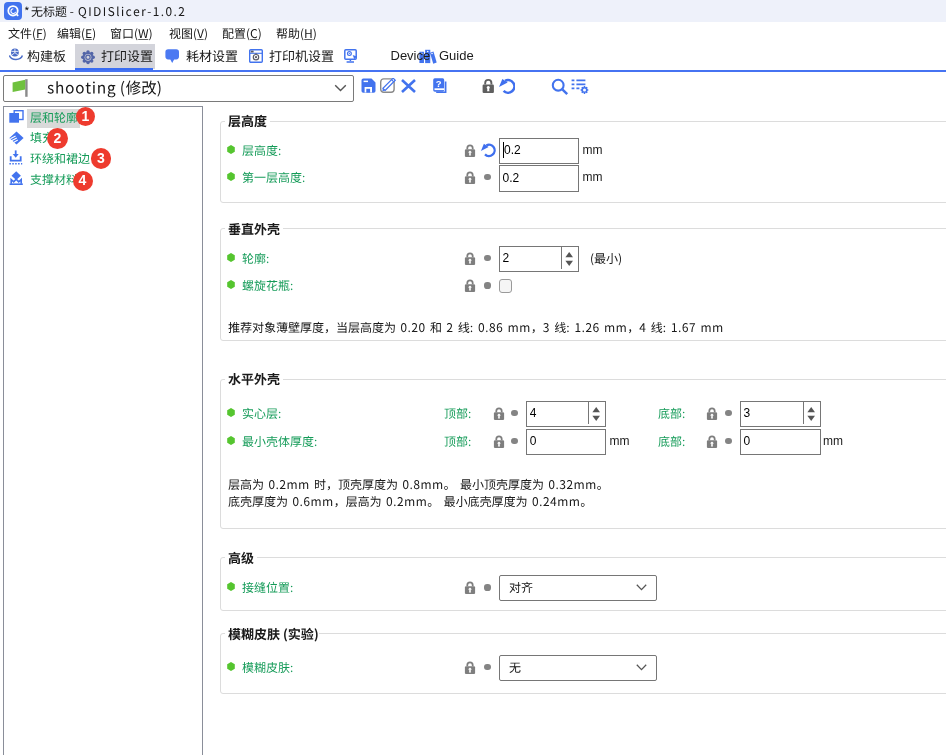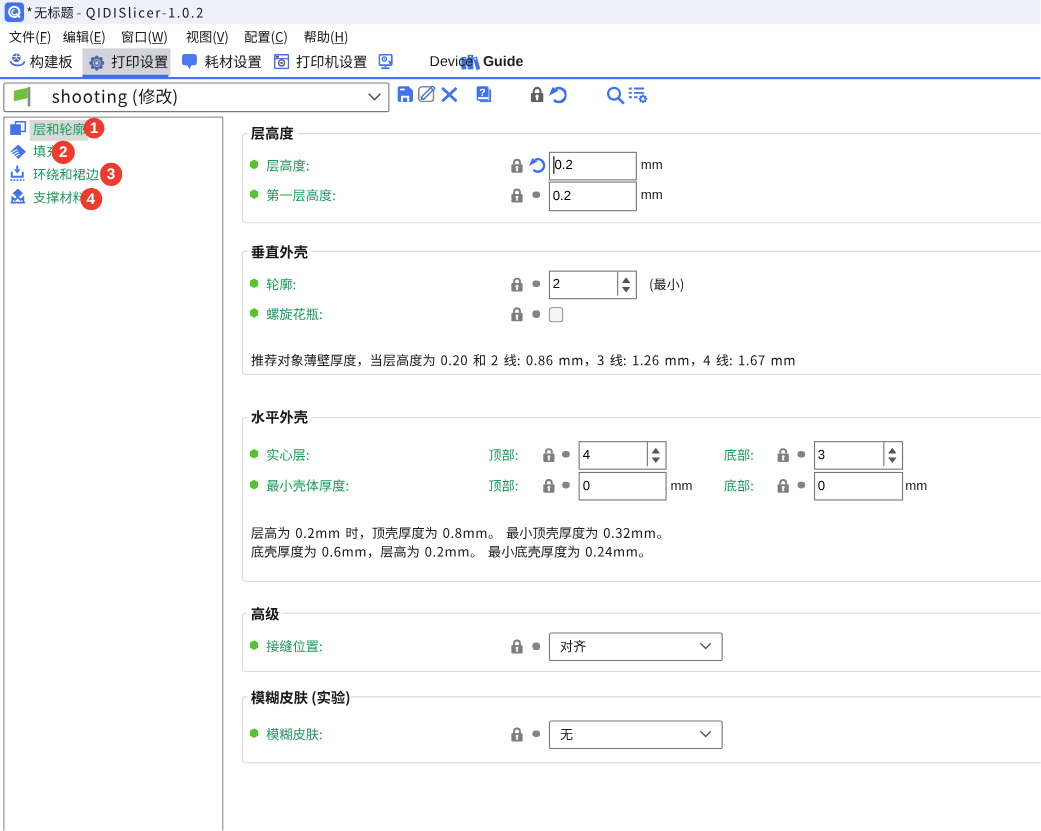--- a/index.html
+++ b/index.html
@@ -109,21 +109,21 @@
     <g fill="#1c1c1c" transform="scale(1,-1)">
       <path d="M218 840V733H62V667H218V568H82V503H218V401H46V334H194C154 249 91 158 34 107C46 90 62 60 70 40C122 90 176 172 218 255V-79H288V254C326 205 370 144 390 111L438 171C418 196 340 289 300 334H444V401H288V503H406V568H288V667H424V733H288V840ZM835 836C750 776 590 717 447 676C457 661 469 636 473 620C523 634 575 649 626 666V519L461 493L472 425L626 450V294L439 266L450 198L626 225V51C626 -40 648 -65 732 -65C748 -65 847 -65 865 -65C941 -65 959 -21 967 115C947 120 919 132 902 146C898 27 893 -1 860 -1C839 -1 758 -1 742 -1C705 -1 699 7 699 50V236L962 276L952 343L699 305V462L925 498L914 564L699 530V692C774 720 843 751 898 786Z M1777 839V625H1477V553H1752C1676 395 1545 227 1419 141C1437 126 1460 99 1472 79C1583 164 1697 306 1777 449V22C1777 4 1770 -2 1752 -2C1733 -3 1668 -4 1604 -2C1614 -23 1626 -58 1630 -79C1716 -79 1775 -77 1808 -64C1842 -52 1855 -30 1855 23V553H1959V625H1855V839ZM1227 840V626H1060V553H1217C1178 414 1102 259 1026 175C1039 156 1059 125 1068 103C1127 173 1184 287 1227 405V-79H1302V437C1344 383 1396 312 1418 275L1466 339C1441 370 1338 490 1302 527V553H1440V626H1302V840Z M2122 776C2175 729 2242 662 2273 619L2324 672C2292 713 2225 778 2171 822ZM2043 526V454H2184V95C2184 49 2153 16 2134 4C2148 -11 2168 -42 2175 -60C2190 -40 2217 -20 2395 112C2386 127 2374 155 2368 175L2257 94V526ZM2491 804V693C2491 619 2469 536 2337 476C2351 464 2377 435 2386 420C2530 489 2562 597 2562 691V734H2739V573C2739 497 2753 469 2823 469C2834 469 2883 469 2898 469C2918 469 2939 470 2951 474C2948 491 2946 520 2944 539C2932 536 2911 534 2897 534C2884 534 2839 534 2828 534C2812 534 2810 543 2810 572V804ZM2805 328C2769 248 2715 182 2649 129C2582 184 2529 251 2493 328ZM2384 398V328H2436L2422 323C2462 231 2519 151 2590 86C2515 38 2429 5 2341 -15C2355 -31 2371 -61 2377 -80C2474 -54 2566 -16 2647 39C2723 -17 2814 -58 2917 -83C2926 -62 2947 -32 2963 -16C2867 4 2781 39 2708 86C2793 160 2861 256 2901 381L2855 401L2842 398Z M3651 748H3820V658H3651ZM3417 748H3582V658H3417ZM3189 748H3348V658H3189ZM3190 427V6H3057V-50H3945V6H3808V427H3495L3509 486H3922V545H3520L3531 603H3895V802H3117V603H3454L3446 545H3068V486H3436L3424 427ZM3262 6V68H3734V6ZM3262 275H3734V217H3262ZM3262 320V376H3734V320ZM3262 172H3734V113H3262Z"></path>
     </g>
   </svg>
 <svg style="position:absolute;left:269.0px;top:47.9px" width="65.00" height="16.90" viewBox="0 -1000 5000 1300">
     <g fill="#1c1c1c" transform="scale(1,-1)">
       <path d="M199 840V638H48V566H199V353C139 337 84 322 39 311L62 236L199 276V20C199 6 193 1 179 1C166 0 122 0 75 1C85 -19 96 -50 99 -70C169 -70 210 -68 237 -56C263 -44 273 -23 273 19V298L423 343L413 414L273 374V566H412V638H273V840ZM418 756V681H703V31C703 12 696 6 676 6C654 4 582 4 508 7C520 -15 534 -52 539 -74C634 -74 697 -73 734 -60C770 -47 783 -21 783 30V681H961V756Z M1093 37C1118 53 1157 65 1457 143C1454 159 1452 190 1452 212L1179 147V414H1456V487H1179V675C1275 698 1378 727 1455 760L1395 820C1327 785 1207 748 1103 723V183C1103 144 1078 124 1060 115C1072 96 1088 57 1093 37ZM1533 770V-78H1608V695H1839V174C1839 159 1834 154 1818 153C1801 153 1747 153 1685 155C1697 133 1711 97 1715 74C1789 74 1842 76 1873 90C1905 103 1914 130 1914 173V770Z M2498 783V462C2498 307 2484 108 2349 -32C2366 -41 2395 -66 2406 -80C2550 68 2571 295 2571 462V712H2759V68C2759 -18 2765 -36 2782 -51C2797 -64 2819 -70 2839 -70C2852 -70 2875 -70 2890 -70C2911 -70 2929 -66 2943 -56C2958 -46 2966 -29 2971 0C2975 25 2979 99 2979 156C2960 162 2937 174 2922 188C2921 121 2920 68 2917 45C2916 22 2913 13 2907 7C2903 2 2895 0 2887 0C2877 0 2865 0 2858 0C2850 0 2845 2 2840 6C2835 10 2833 29 2833 62V783ZM2218 840V626H2052V554H2208C2172 415 2099 259 2028 175C2040 157 2059 127 2067 107C2123 176 2177 289 2218 406V-79H2291V380C2330 330 2377 268 2397 234L2444 296C2421 322 2326 429 2291 464V554H2439V626H2291V840Z M3122 776C3175 729 3242 662 3273 619L3324 672C3292 713 3225 778 3171 822ZM3043 526V454H3184V95C3184 49 3153 16 3134 4C3148 -11 3168 -42 3175 -60C3190 -40 3217 -20 3395 112C3386 127 3374 155 3368 175L3257 94V526ZM3491 804V693C3491 619 3469 536 3337 476C3351 464 3377 435 3386 420C3530 489 3562 597 3562 691V734H3739V573C3739 497 3753 469 3823 469C3834 469 3883 469 3898 469C3918 469 3939 470 3951 474C3948 491 3946 520 3944 539C3932 536 3911 534 3897 534C3884 534 3839 534 3828 534C3812 534 3810 543 3810 572V804ZM3805 328C3769 248 3715 182 3649 129C3582 184 3529 251 3493 328ZM3384 398V328H3436L3422 323C3462 231 3519 151 3590 86C3515 38 3429 5 3341 -15C3355 -31 3371 -61 3377 -80C3474 -54 3566 -16 3647 39C3723 -17 3814 -58 3917 -83C3926 -62 3947 -32 3963 -16C3867 4 3781 39 3708 86C3793 160 3861 256 3901 381L3855 401L3842 398Z M4651 748H4820V658H4651ZM4417 748H4582V658H4417ZM4189 748H4348V658H4189ZM4190 427V6H4057V-50H4945V6H4808V427H4495L4509 486H4922V545H4520L4531 603H4895V802H4117V603H4454L4446 545H4068V486H4436L4424 427ZM4262 6V68H4734V6ZM4262 275H4734V217H4262ZM4262 320V376H4734V320ZM4262 172H4734V113H4262Z"></path>
     </g>
   </svg>
 <span style="position:absolute;left:361.5px;top:48.4px;font-size:13px;font-weight:normal;color:#1c1c1c;line-height:16.2px;white-space:nowrap;padding-left:29px;">Device</span>
-<span style="position:absolute;left:439px;top:48.4px;font-size:13px;font-weight:bold;color:#1c1c1c;line-height:16.2px;white-space:nowrap;">Guide</span>
+<span style="position:absolute;left:439px;top:48.4px;font-size:13px;font-weight:normal;color:#1c1c1c;line-height:16.2px;white-space:nowrap;">Guide</span>
 <div style="position:absolute;left:3px;top:74.5px;width:349px;height:25.5px;border:1px solid #7a7a7a;border-radius:2px;background:#fff;"></div>
 <svg style="position:absolute;left:11px;top:78px" width="19" height="20" viewBox="0 0 19 20">
     <rect x="14.2" y="1.2" width="2.4" height="17.6" fill="#8a8a8a"></rect>
     <path d="M14.2 1.8 L1.6 4.4 V14.0 L14.2 11.4 Z" fill="#6fc13e"></path>
   </svg>
 <svg style="position:absolute;left:46.6px;top:77.9px" width="115.68" height="20.15" viewBox="0 -1000 7463 1300">
     <g fill="#1b1b1b" transform="scale(1,-1)">
       <path d="M234 -13C362 -13 431 60 431 148C431 251 345 283 266 313C205 336 149 356 149 407C149 450 181 486 250 486C298 486 336 465 373 438L417 495C376 529 316 557 249 557C130 557 62 489 62 403C62 310 144 274 220 246C280 224 344 198 344 143C344 96 309 58 237 58C172 58 124 84 76 123L32 62C83 19 157 -13 234 -13Z M605 0H697V394C751 449 789 477 845 477C917 477 948 434 948 332V0H1039V344C1039 482 987 557 873 557C799 557 743 516 693 466L697 578V796H605Z M1468 -13C1601 -13 1719 91 1719 271C1719 452 1601 557 1468 557C1335 557 1217 452 1217 271C1217 91 1335 -13 1468 -13ZM1468 63C1374 63 1311 146 1311 271C1311 396 1374 480 1468 480C1562 480 1626 396 1626 271C1626 146 1562 63 1468 63Z M2119 -13C2252 -13 2370 91 2370 271C2370 452 2252 557 2119 557C1986 557 1868 452 1868 271C1868 91 1986 -13 2119 -13ZM2119 63C2025 63 1962 146 1962 271C1962 396 2025 480 2119 480C2213 480 2277 396 2277 271C2277 146 2213 63 2119 63Z M2729 -13C2763 -13 2799 -3 2830 7L2812 76C2794 68 2770 61 2750 61C2687 61 2666 99 2666 165V469H2814V543H2666V696H2590L2580 543L2494 538V469H2575V168C2575 59 2614 -13 2729 -13Z M2981 0H3073V543H2981ZM3027 655C3063 655 3088 679 3088 716C3088 751 3063 775 3027 775C2991 775 2967 751 2967 716C2967 679 2991 655 3027 655Z M3301 0H3393V394C3447 449 3485 477 3541 477C3613 477 3644 434 3644 332V0H3735V344C3735 482 3683 557 3569 557C3495 557 3438 516 3387 464H3385L3376 543H3301Z M4139 -250C4307 -250 4414 -163 4414 -62C4414 28 4350 67 4225 67H4118C4045 67 4023 92 4023 126C4023 156 4038 174 4058 191C4082 179 4112 172 4138 172C4250 172 4337 245 4337 361C4337 408 4319 448 4293 473H4404V543H4215C4196 551 4169 557 4138 557C4029 557 3935 482 3935 363C3935 298 3970 245 4006 217V213C3977 193 3946 157 3946 112C3946 69 3967 40 3995 23V18C3944 -13 3915 -58 3915 -105C3915 -198 4007 -250 4139 -250ZM4138 234C4076 234 4023 284 4023 363C4023 443 4075 490 4138 490C4203 490 4254 443 4254 363C4254 284 4201 234 4138 234ZM4152 -187C4053 -187 3995 -150 3995 -92C3995 -61 4011 -28 4050 0C4074 -6 4100 -8 4120 -8H4214C4286 -8 4324 -26 4324 -77C4324 -133 4257 -187 4152 -187Z M4936 -196 4992 -171C4906 -29 4865 141 4865 311C4865 480 4906 649 4992 792L4936 818C4844 668 4789 507 4789 311C4789 114 4844 -47 4936 -196Z M5778 386C5724 334 5623 287 5534 260C5548 248 5566 230 5576 215C5671 247 5774 299 5835 362ZM5874 287C5806 216 5674 159 5547 130C5562 116 5577 95 5586 80C5721 117 5854 179 5930 263ZM5967 179C5878 76 5694 12 5493 -17C5508 -33 5524 -59 5532 -77C5744 -40 5932 32 6032 151ZM5386 561V78H5450V561ZM5633 668H5912C5878 613 5829 566 5772 528C5710 570 5664 619 5633 668ZM5645 841C5603 733 5531 629 5450 562C5467 552 5495 530 5508 518C5538 546 5568 579 5597 616C5625 574 5664 532 5713 494C5634 452 5542 424 5451 407C5464 393 5480 366 5487 350C5587 371 5685 404 5770 454C5836 412 5916 378 6010 356C6019 373 6038 402 6052 416C5967 432 5893 459 5830 492C5907 548 5970 620 6008 712L5965 734L5951 731H5670C5687 761 5701 792 5714 823ZM5315 834C5267 679 5187 526 5100 426C5113 407 5133 367 5139 349C5172 388 5203 432 5233 481V-80H5304V614C5335 678 5362 747 5384 815Z M6682 585H6888C6867 454 6835 343 6786 251C6737 345 6702 455 6678 574ZM6156 770V696H6437V484H6169V103C6169 66 6153 53 6138 46C6151 27 6163 -10 6168 -32C6191 -13 6228 6 6519 117C6516 134 6511 166 6510 188L6245 93V410H6509L6504 404C6520 392 6550 363 6562 350C6588 385 6612 425 6633 469C6661 362 6696 264 6742 181C6682 97 6602 32 6496 -16C6511 -32 6533 -66 6541 -84C6643 -33 6723 31 6786 111C6841 32 6910 -32 6995 -75C7007 -55 7030 -27 7048 -12C6959 29 6888 94 6831 177C6897 286 6939 420 6966 585H7032V655H6706C6723 710 6738 768 6750 827L6676 840C6645 676 6590 517 6511 413V770Z M7179 -196C7271 -47 7326 114 7326 311C7326 507 7271 668 7179 818L7122 792C7208 649 7251 480 7251 311C7251 141 7208 -29 7122 -171Z"></path>
     </g>
   </svg>

